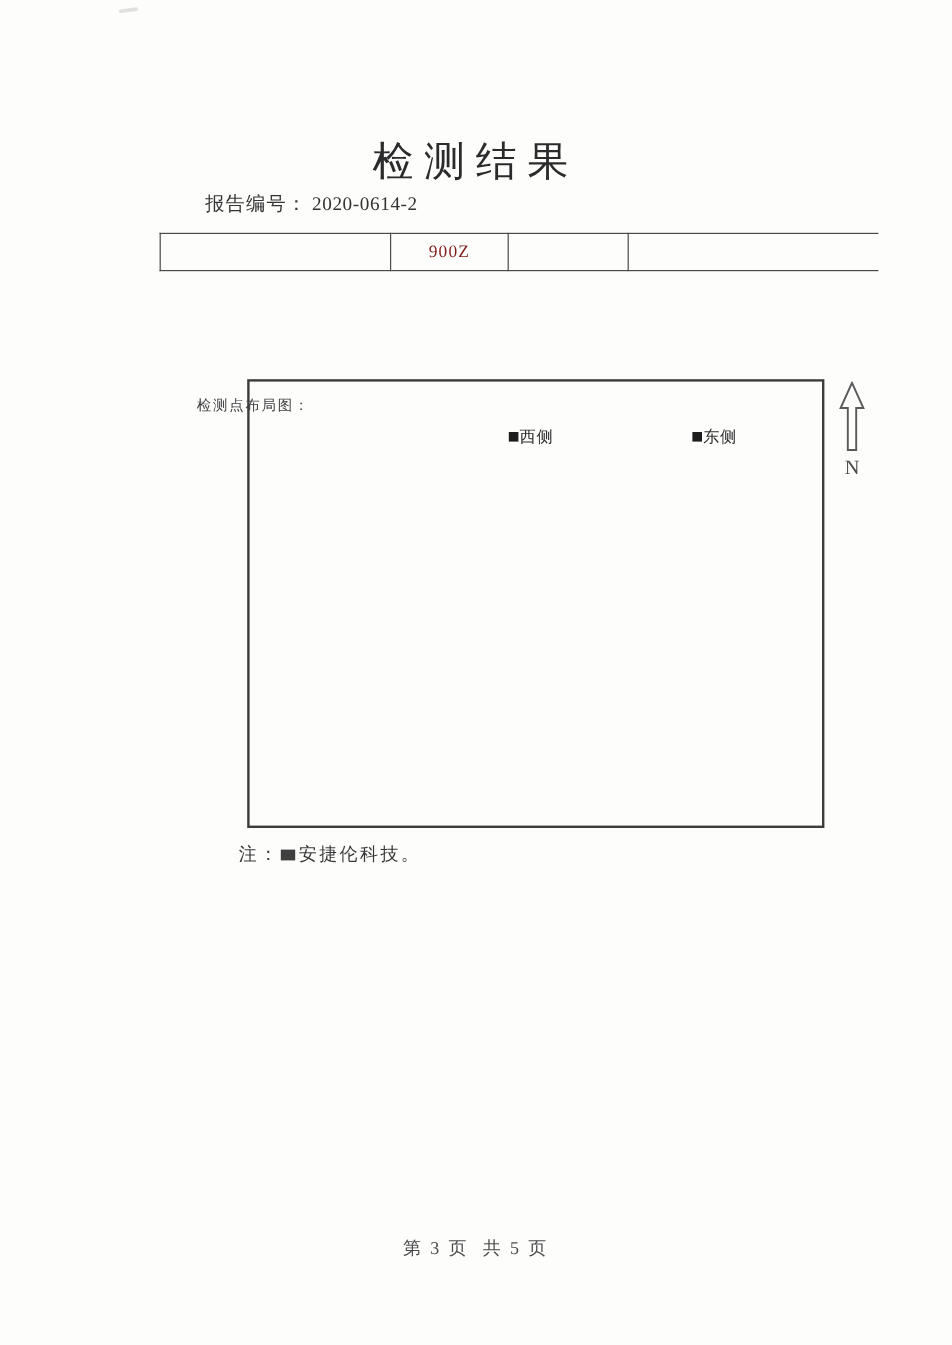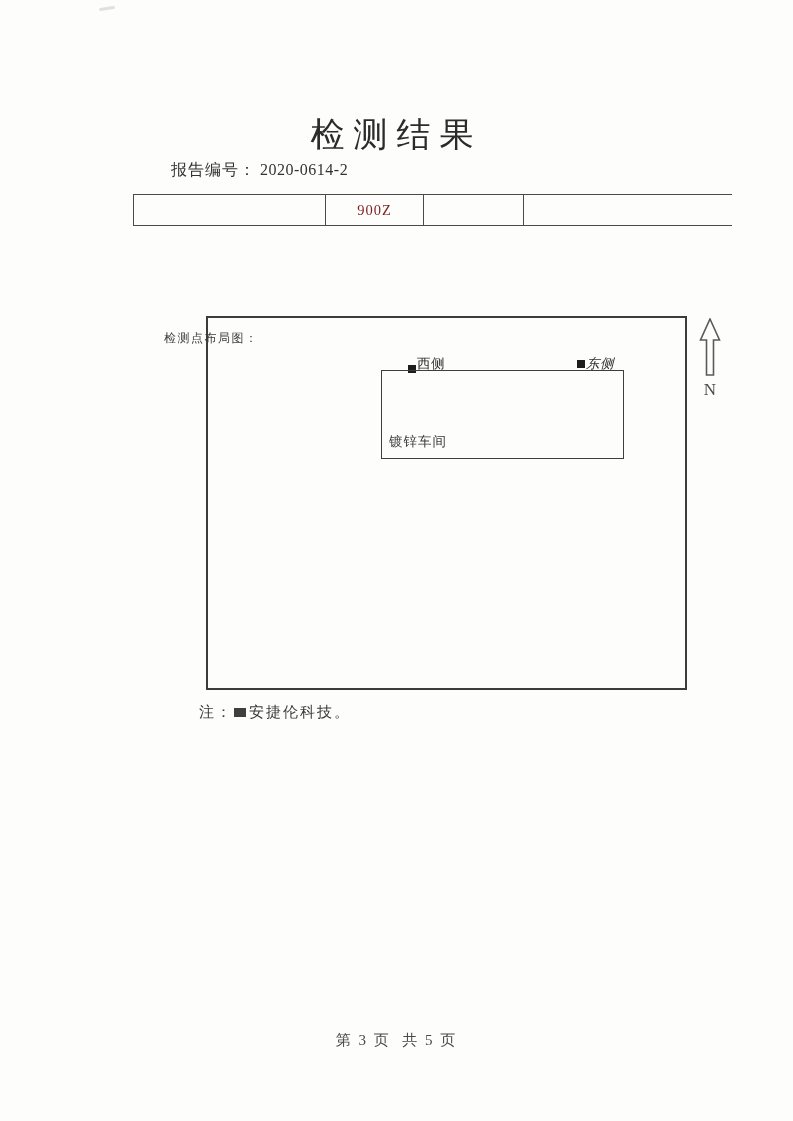--- a/index.html
+++ b/index.html
@@ -34,22 +34,22 @@
   }
   .diagram-heading {
     position:absolute; left:103px; top:291px; font-size:12px;
     letter-spacing:1.5px; color:#404040;margin-top:39px;
   }
   .site-box {
     position:absolute; left:145px; top:316px; width:481px; height:374px;
     border:2px solid #3c3c3c; background:transparent;
   }
   .sample-point { position:absolute; display:flex; align-items:center; gap:1px; }
-  .sample-point.west { left:200px; top:37px;align-items:flex-end; }
-  .sample-point.east { left:369px; top:37px;font-style:italic; }
+  .sample-point.west { left:216px; top:37px; }
+  .sample-point.east { left:369px; top:37px; }
   .sq {
     display:inline-block; width:8px; height:8px; background:#1d1d1d;
     flex:0 0 auto;
   }
   .sp-label { font-size:13.5px; letter-spacing:.5px; color:#2c2c2c; }
   .workshop {
     position:absolute; left:173px; top:52px; width:243px; height:89px;
     border:1.5px solid #3e3e3e;
   }
   .workshop-label {
@@ -106,23 +106,20 @@
 
   <div class="site-box">
     <div class="sample-point west">
       <span class="sq"></span>
       <span class="sp-label">西侧</span>
     </div>
     <div class="sample-point east">
       <span class="sq"></span>
       <span class="sp-label">东侧</span>
     </div>
-    <div class="workshop">
-      <span class="workshop-label">镀锌车间</span>
-    </div>
   </div>
 
   <div class="north">
     <svg width="22" height="58" viewBox="0 0 22 58">
       <path d="M11 1 L20.5 22 L14.5 22 L14.5 57 L7.5 57 L7.5 22 L1.5 22 Z" fill="#fdfdfc" stroke="#5a5a5a" stroke-width="1.6" stroke-linejoin="miter"></path>
     </svg>
     <div class="north-n">N</div>
   </div>
 
   <div class="note">

